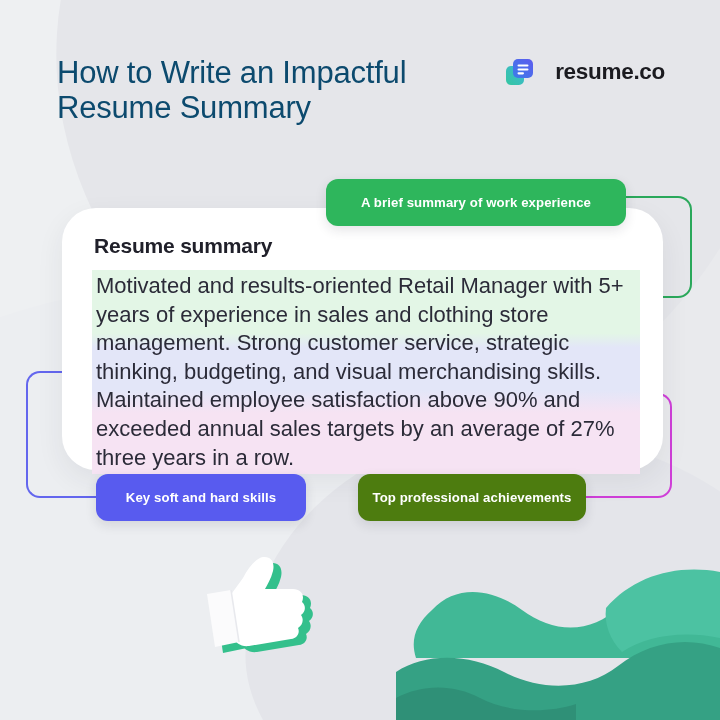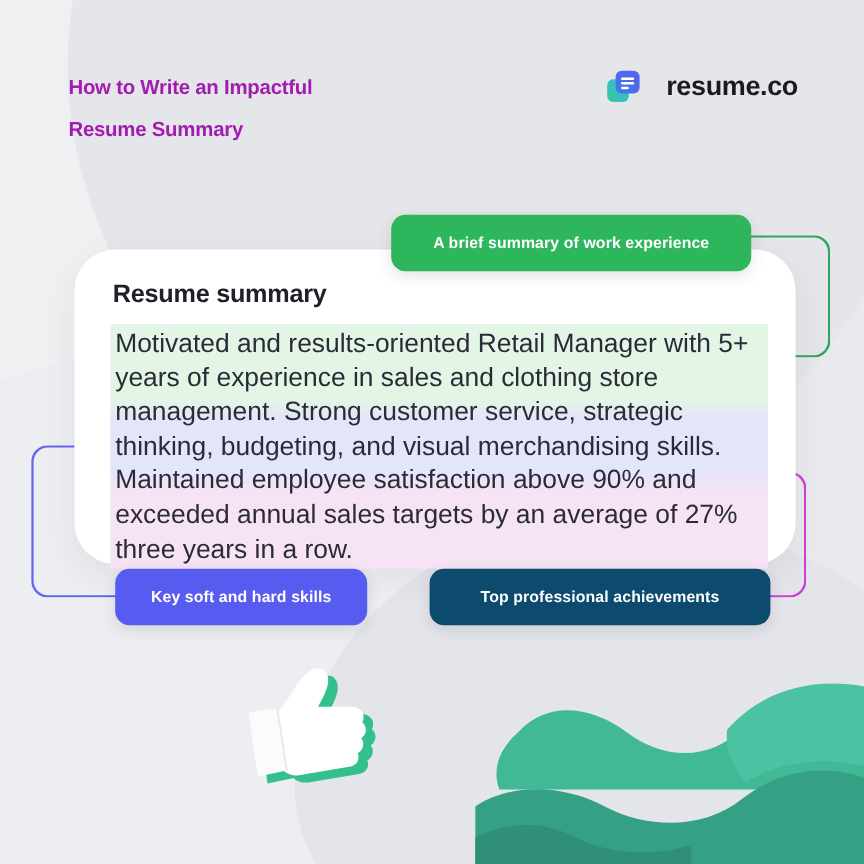--- a/index.html
+++ b/index.html
@@ -54,24 +54,24 @@
     background: #e4e5ea;
     border-radius: 50% 50% 56% 44% / 60% 42% 58% 40%;
     transform: rotate(9deg);
   }
 
   
   .title {
     position: absolute;
     left: 57px; top: 55px;
     width: 360px;
-    font-size: 17px;
-    font-weight: bold;
+    font-size: 31px;
+    font-weight: normal;
     line-height: 35px;
-    color: #a21caf;
+    color: #0c4a6e;
     letter-spacing: -0.2px;
   }
   .title .line { display: block; }
 
   .brand {
     position: absolute;
     right: 55px; top: 57px;
     display: flex;
     align-items: center;
     gap: 20px;
@@ -165,22 +165,22 @@
     width: 300px; height: 47px;
     background: #2eb65c;
   }
   .badge-blue {
     left: 96px; top: 474px;
     width: 210px; height: 47px;
     background: #585bef;
   }
   .badge-pink {
     left: 358px; top: 474px;
-    width: 284px; height: 47px;
-    background: #0c4a6e;
+    width: 228px; height: 47px;
+    background: #4d7c0f;
   }
 
   
   .thumb { position: absolute; left: 205px; top: 556px; width: 120px; height: 115px; }
 
   
   .leaves { position: absolute; left: 396px; top: 548px; width: 324px; height: 172px; }
 </style>
 </head>
 <body>

